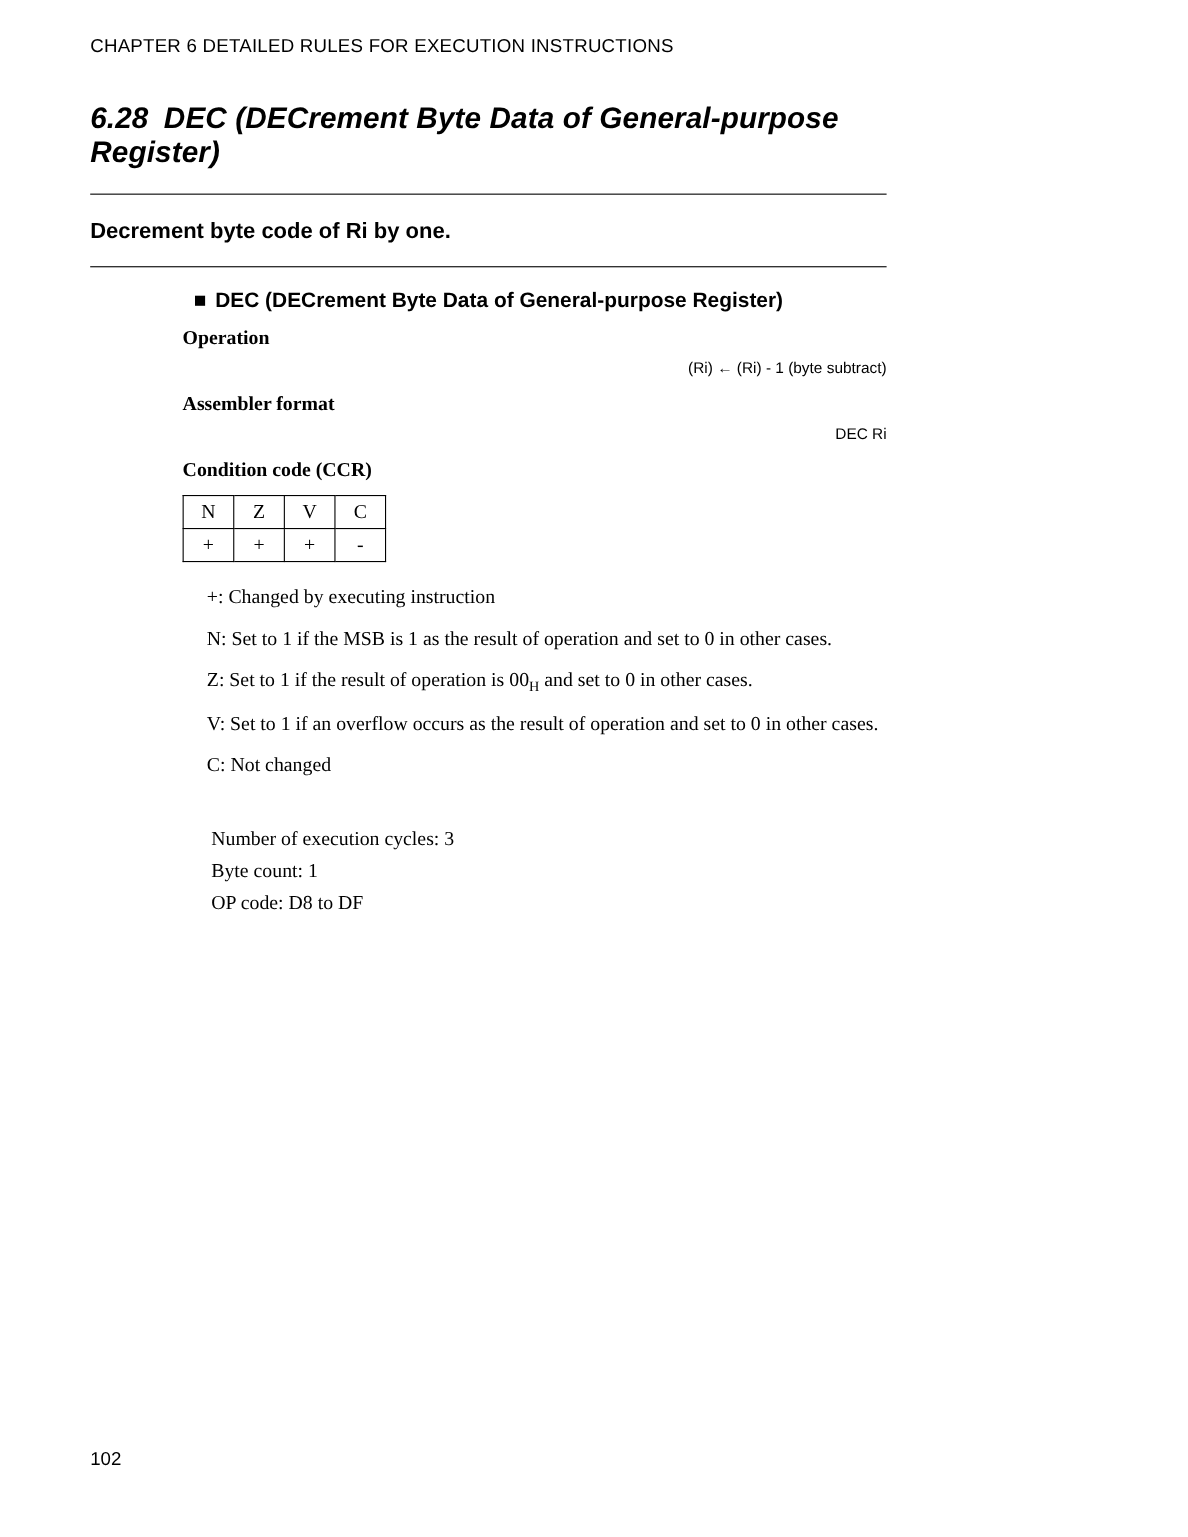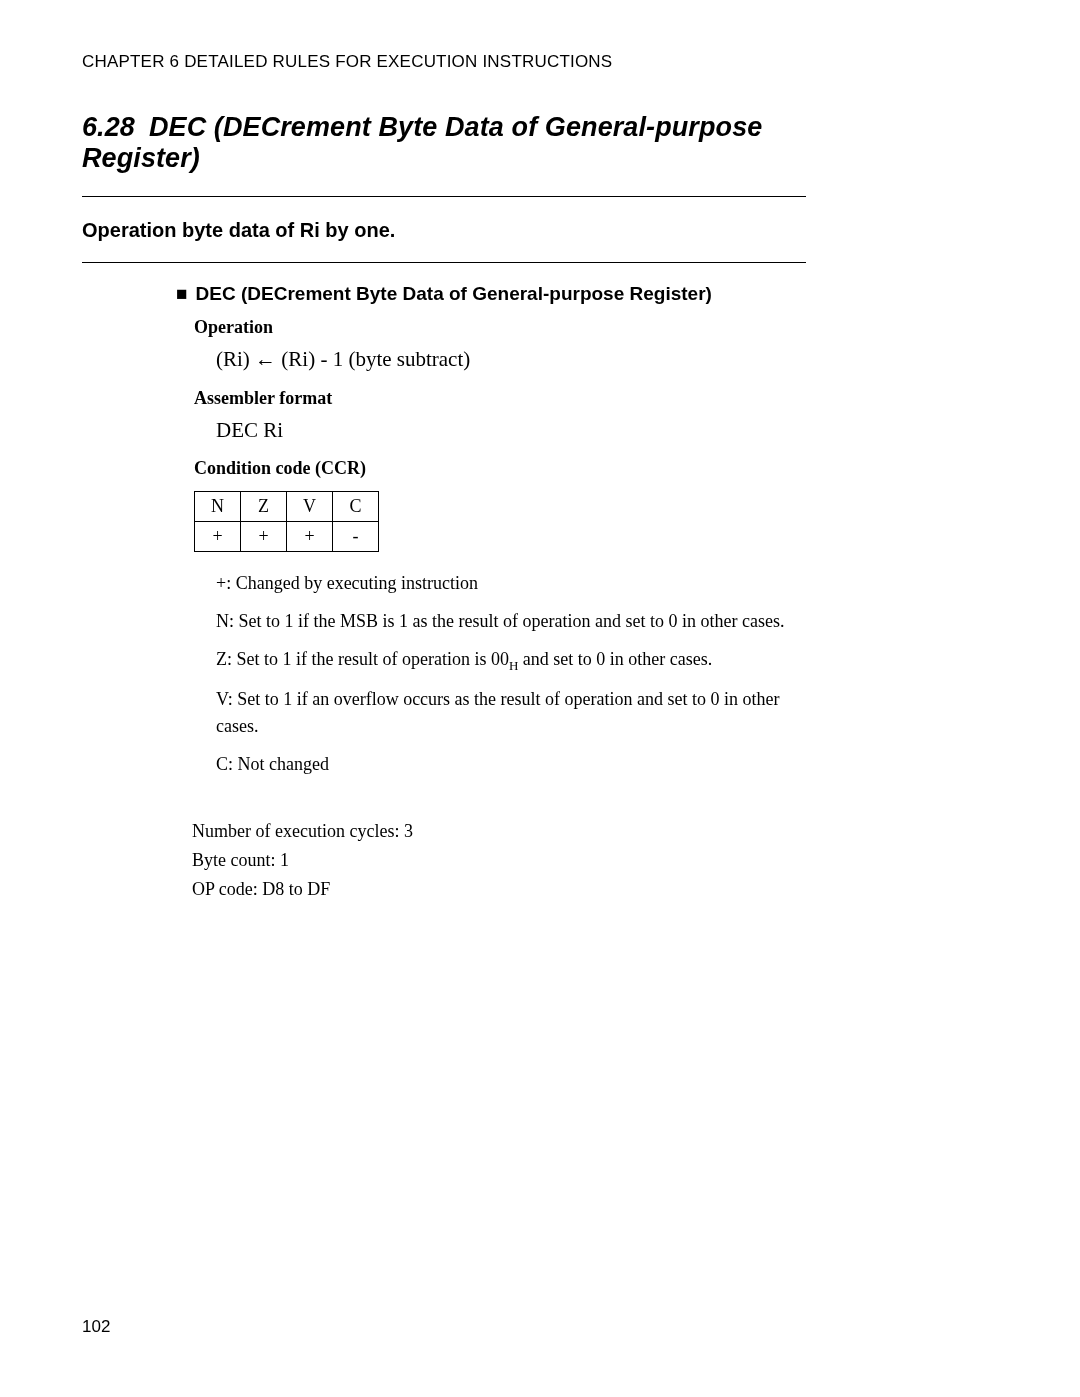--- a/index.html
+++ b/index.html
@@ -6,21 +6,21 @@
   html, body {
     margin: 0;
     padding: 0;
     background: #fff;
     color: #000;
     font-family: "Times New Roman", Times, serif;
   }
   .page {
     width: 888px;
     min-height: 1397px;
-    padding: 52px 82px 40px 82px;
+    padding: 32px 82px 40px 82px;
     position: relative;
   }
   .chapter-header {
     font-family: Arial, Helvetica, sans-serif;
     font-size: 17px;
     letter-spacing: 0.2px;
     margin-bottom: 40px;
   }
   .section-title {
     font-family: Arial, Helvetica, sans-serif;
@@ -43,32 +43,33 @@
     margin: 22px 0 20px 0;
   }
   .subheading {
     font-family: Arial, Helvetica, sans-serif;
     font-weight: 700;
     font-size: 19px;
     margin: 20px 0 12px 0;
     text-align: center;
   }
   .subheading .square { margin-right: 8px; font-size: 19px; }
-  .indent-block { margin-left: 112px; }
+  .indent-block { margin-left: 84px; }
   .label {
     font-family: "Times New Roman", Times, serif;
     font-weight: 700;
     font-size: 18px;
     margin: 12px 0 6px 0;
   }
   .body-line {
-    font-family: Liberation Serif, serif;
-    font-size: 21px;
+    font-family: Liberation Sans, sans-serif;
+    font-size: 14px;
     margin: 6px 0 8px 22px;
     line-height: 1.5;
+    text-align: right;
   }
   .ccr-table {
     border-collapse: collapse;
     margin: 12px 0 18px 0;
   }
   .ccr-table td {
     border: 1.3px solid #000;
     width: 46px;
     height: 30px;
     text-align: center;
@@ -108,21 +109,21 @@
 <div class="page">
 
   <div class="chapter-header">CHAPTER 6  DETAILED RULES FOR EXECUTION INSTRUCTIONS</div>
 
   <h1 class="section-title">
     <span class="section-num">6.28</span><span>DEC (DECrement Byte Data of General-purpose Register)</span>
   </h1>
 
   <hr class="rule">
 
-  <div class="summary">Operation byte data of Ri by one.</div>
+  <div class="summary">Decrement byte code of Ri by one.</div>
 
   <hr class="rule">
 
   <div class="subheading">
     <span class="square">■</span><span>DEC (DECrement Byte Data of General-purpose Register)</span>
   </div>
 
   <div class="indent-block">
     <div class="label">Operation</div>
     <div class="body-line">(Ri) ← (Ri) - 1 (byte subtract)</div>

